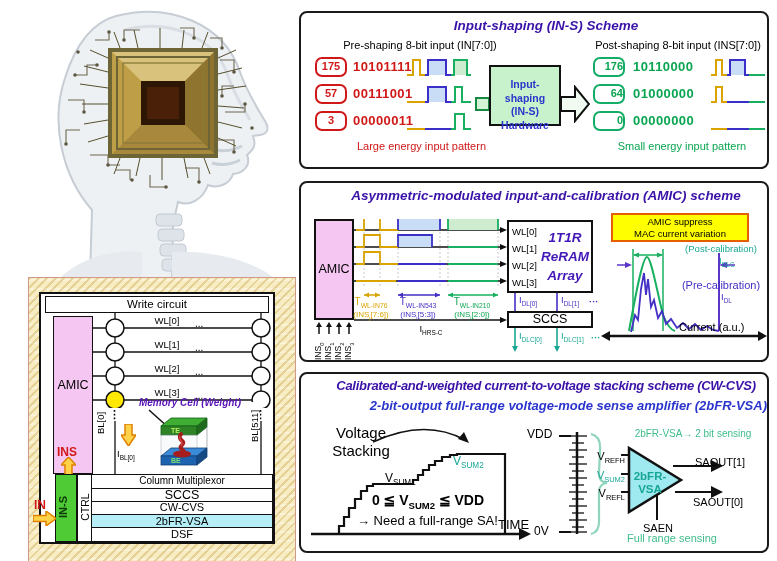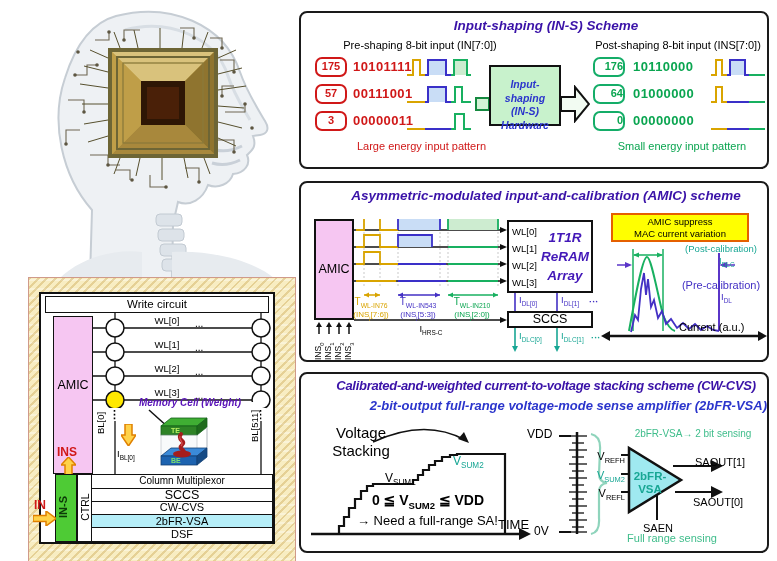--- a/index.html
+++ b/index.html
@@ -147,21 +147,21 @@
     <div class="numbox red" style="left:14px; top:98px;">3</div>
     <div class="binary c-red" style="left:52px; top:100px;">00000011</div>
     <svg class="abs" style="left:106px; top:96px;" width="64" height="24" viewBox="0 0 64 24">
       <path d="M0,20 H18" fill="none" stroke="#d9a400" stroke-width="2"></path>
       <path d="M18,20 H44" fill="none" stroke="#3a30c8" stroke-width="2"></path>
       <path d="M44,20 H48 V5 H57 V20 H64" fill="none" stroke="#18b060" stroke-width="2"></path>
     </svg>
     <div class="abs ctr c-red" style="left:18px; top:127px; width:205px; font-size:11px;">Large energy input pattern</div>
 
     <div class="abs" style="left:174px; top:84px; width:15px; height:14px; background:#d4f2d6; border:2px solid #168a40;"></div>
-    <div class="abs ctr" style="left:188px; top:52px; width:72px; height:61px; background:#c8f2cc; border:2.5px solid #111; font-style:italic; font-weight:bold; font-size:10.5px; color:#2b35cc; padding-top:11px; line-height:1.3;">
+    <div class="abs ctr" style="left:188px; top:52px; width:72px; height:61px; background:#c8f2cc; border:2.5px solid #111; font-weight:bold; font-size:10.5px; color:#2b35cc; padding-top:11px; line-height:1.3;">
       <div>Input-shaping</div>
       <div>(IN-S)</div>
       <div>Hardware</div>
     </div>
     <svg class="abs" style="left:259px; top:72px;" width="30" height="38" viewBox="0 0 30 38">
       <polygon points="1,12 15,12 15,2 29,19 15,36 15,26 1,26" fill="#f2fbf2" stroke="#111" stroke-width="2"></polygon>
     </svg>
 
     <div class="numbox green" style="left:292px; top:44px;">176</div>
     <div class="binary c-green" style="left:332px; top:46px;">10110000</div>

